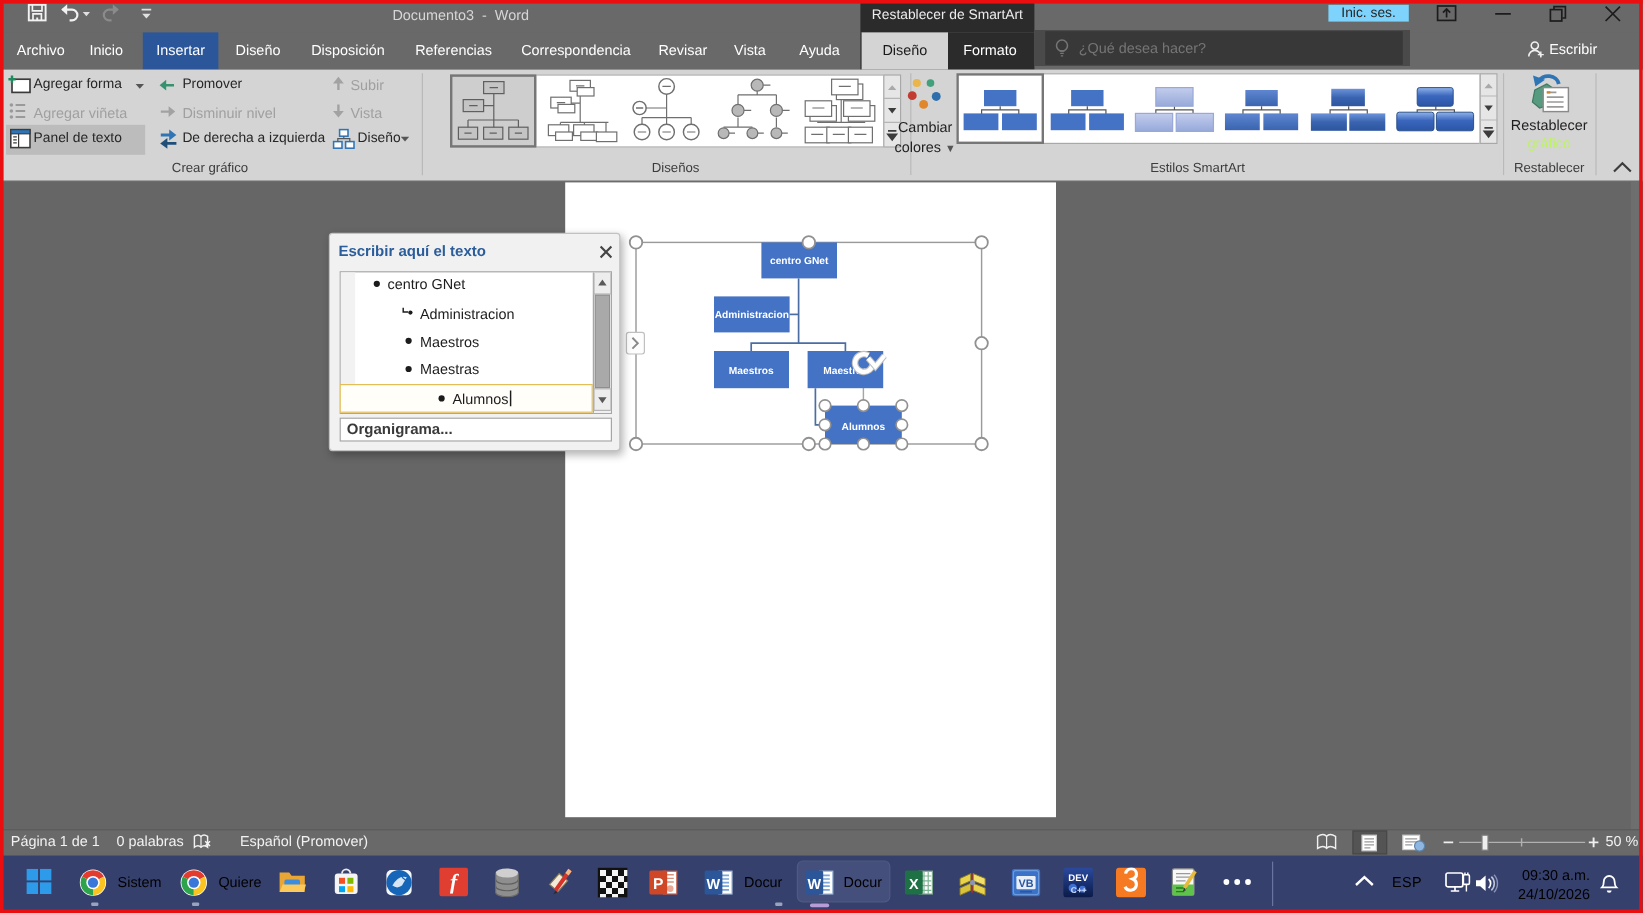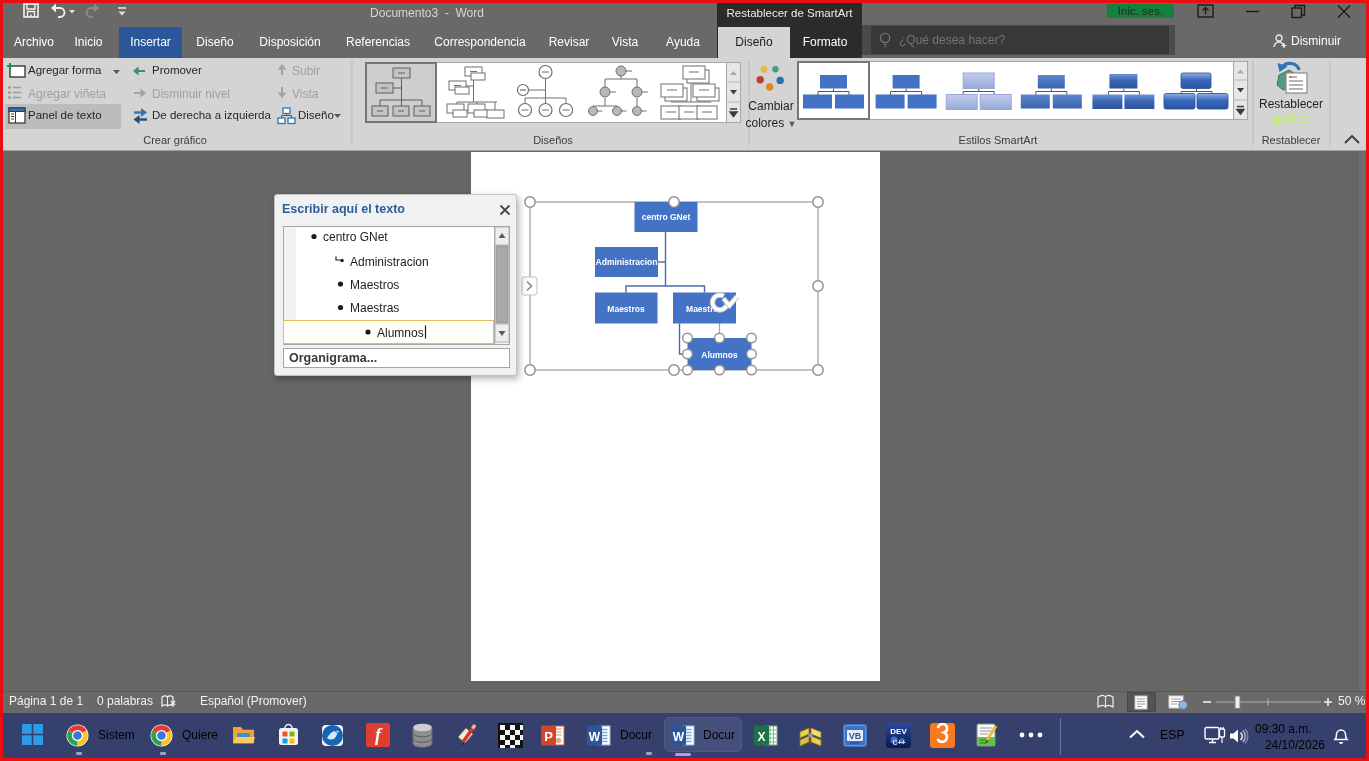--- a/index.html
+++ b/index.html
@@ -29,26 +29,26 @@
   <path d="M56 3.5 L51 8 L56 12.5 Z" fill="#f2f2f2"></path>
   <path d="M69 10 l3 3.5 3 -3.5 z" fill="#e0e0e0"></path>
 
   <path d="M98 8 h-7 a4.5 4.5 0 0 0 0 9 h2" fill="none" stroke="#8b8b8b" stroke-width="1.8"></path>
   <path d="M94 3.5 L99 8 L94 12.5 Z" fill="#8b8b8b"></path>
 
   <path d="M118 8 h8" stroke="#e0e0e0" stroke-width="1.6"></path>
   <path d="M118.5 11.5 l3.5 4 3.5 -4 z" fill="#e0e0e0"></path>
 </svg>
 </div>
-<div class="a" style="left:327px;top:3px;width:200px;height:20px;color:#d6d6d6;font-size:12px;line-height:20px;text-align:center">Documento3&nbsp; - &nbsp;Word</div>
+<div class="a" style="left:327px;top:3px;width:200px;height:20px;color:#d6d6d6;font-size:12px;line-height:20px;text-align:left">Documento3&nbsp; - &nbsp;Word</div>
 
 <div class="a" style="left:717px;top:0;width:145px;height:58px;background:#2b2b2b"></div>
 <div class="a" style="left:717px;top:3px;width:145px;height:20px;color:#ececec;font-size:11.5px;line-height:20px;text-align:center">Restablecer de SmartArt</div>
 
-<div class="a" style="left:1107px;top:4px;width:67px;height:14px;background:#15803d;color:#262626;font-size:11.5px;line-height:14px;text-align:center">Inic. ses.</div>
+<div class="a" style="left:1107px;top:4px;width:67px;height:14px;background:#7dd3fc;color:#262626;font-size:11.5px;line-height:14px;text-align:center">Inic. ses.</div>
 
 <div class="a" id="wincontrols" style="left:1190px;top:0;width:179px;height:27px">
 <svg width="179" height="27">
   <g stroke="#1c1c1c" stroke-width="1.4" fill="none">
 
     <rect x="8" y="5" width="15" height="12"></rect>
     <path d="M15.5 14.5 v-6 M12.5 10.5 l3-3 3 3"></path>
 
     <path d="M56 11.5 h13"></path>
 
@@ -87,21 +87,21 @@
 </div>
 <div class="a" style="left:899px;top:32px;width:200px;height:16px;color:#757575;font-size:12px;line-height:16px">¿Qué desea hacer?</div>
 
 <div class="a" id="shareicon" style="left:1271px;top:33px;width:17px;height:16px">
 <svg width="17" height="16">
   <circle cx="8" cy="5" r="3" fill="none" stroke="#efefef" stroke-width="1.3"></circle>
   <path d="M3 14 a5 5 0 0 1 10 0" fill="none" stroke="#efefef" stroke-width="1.3"></path>
   <path d="M13 10 v5 M10.5 12.5 h5" stroke="#efefef" stroke-width="1.2"></path>
 </svg>
 </div>
-<div class="a" style="left:1291px;top:33px;width:60px;height:16px;color:#fff;font-size:12px;line-height:16px">Disminuir</div>
+<div class="a" style="left:1291px;top:33px;width:60px;height:16px;color:#fff;font-size:12px;line-height:16px">Escribir</div>
 
 <div class="a" style="left:0;top:58px;width:1369px;height:93px;background:#d4d4d4;border-bottom:1px solid #a0a0a0"></div>
 <div class="a" id="group1" style="left:0;top:58px;width:353px;height:92px">
 
   <div class="a" style="left:5px;top:46px;width:116px;height:25px;background:#bcbcbc"></div>
   <svg class="a" style="left:0;top:0" width="353" height="92">
 
     <rect x="10" y="8" width="15" height="11" fill="#fff" stroke="#3b3b3b" stroke-width="1.4"></rect>
     <path d="M10 5 v6 M7 8 h6" stroke="#218a5c" stroke-width="2"></path>
 
@@ -152,21 +152,21 @@
   <div class="a gtxt" style="left:28px;top:29px">Agregar viñeta</div>
   <div class="a btxt" style="left:28px;top:51px">Panel de texto</div>
   <div class="a btxt" style="left:152px;top:6px">Promover</div>
   <div class="a gtxt" style="left:152px;top:29px">Disminuir nivel</div>
   <div class="a btxt" style="left:152px;top:51px">De derecha a izquierda</div>
   <div class="a gtxt" style="left:292px;top:6px">Subir</div>
   <div class="a gtxt" style="left:292px;top:29px">Vista</div>
   <div class="a btxt" style="left:298px;top:51px">Diseño</div>
   <div class="a lbl" style="left:100px;top:76px;width:150px">Crear gráfico</div>
 </div>
-<div class="a" id="group2" style="left:361px;top:58px;width:388px;height:92px">
+<div class="a" id="group2" style="left:371px;top:58px;width:388px;height:92px">
   <div class="a" style="left:4px;top:4px;width:376px;height:61px;background:#fff;border:1px solid #a8a8a8"></div>
 
   <div class="a" style="left:4px;top:4px;width:72px;height:61px;background:#cecece;border:2px solid #767676"></div>
   <svg class="a" style="left:4px;top:4px" width="361" height="61">
 
     <g fill="#c4c4c4" stroke="#5f5f5f" stroke-width="1">
       <rect x="28" y="6" width="17" height="10"></rect>
       <rect x="11" y="21" width="17" height="10"></rect>
       <rect x="7" y="44" width="16" height="10"></rect>
       <rect x="28" y="44" width="16" height="10"></rect>
@@ -680,21 +680,21 @@
     <path d="M18 11 v6 M16.8 1 v2 M19.2 1 v2" stroke="#fff" stroke-width="1.2"></path>
   </svg>
 
   <svg class="a" style="left:1229px;top:14px" width="20" height="18">
     <path d="M1 6.5 h3.5 L9 2.5 v13 L4.5 11.5 H1 z" fill="#fff"></path>
     <path d="M11.5 5.5 a5 5 0 0 1 0 7.5" fill="none" stroke="#fff" stroke-width="1.4"></path>
     <path d="M13.8 3.5 a8 8 0 0 1 0 11.5" fill="none" stroke="#bcc2d8" stroke-width="1.3"></path>
     <path d="M16 2 a10.5 10.5 0 0 1 0 14.5" fill="none" stroke="#8a92b8" stroke-width="1.2"></path>
   </svg>
 
-  <div class="a" style="left:1255px;top:9px;width:70px;">09:30 a.m.</div>
+  <div class="a" style="left:1255px;top:9px;width:70px;text-align:right">09:30 a.m.</div>
   <div class="a" style="left:1255px;top:25px;width:70px;text-align:right">24/10/2026</div>
 
   <svg class="a" style="left:1332px;top:13px" width="18" height="20">
     <path d="M3 13.5 c1.5-1.5 1.5-3 1.5-5 a4.5 4.5 0 0 1 9 0 c0 2 0 3.5 1.5 5 z" fill="none" stroke="#fff" stroke-width="1.5"></path>
     <path d="M7 16 a2 2 0 0 0 4 0" fill="#fff"></path>
   </svg>
 </div>
 
 <div class="a" style="left:0;top:0;width:1369px;height:3px;background:#eb0e11"></div>
 <div class="a" style="left:0;top:758px;width:1369px;height:3px;background:#eb0e11"></div>

